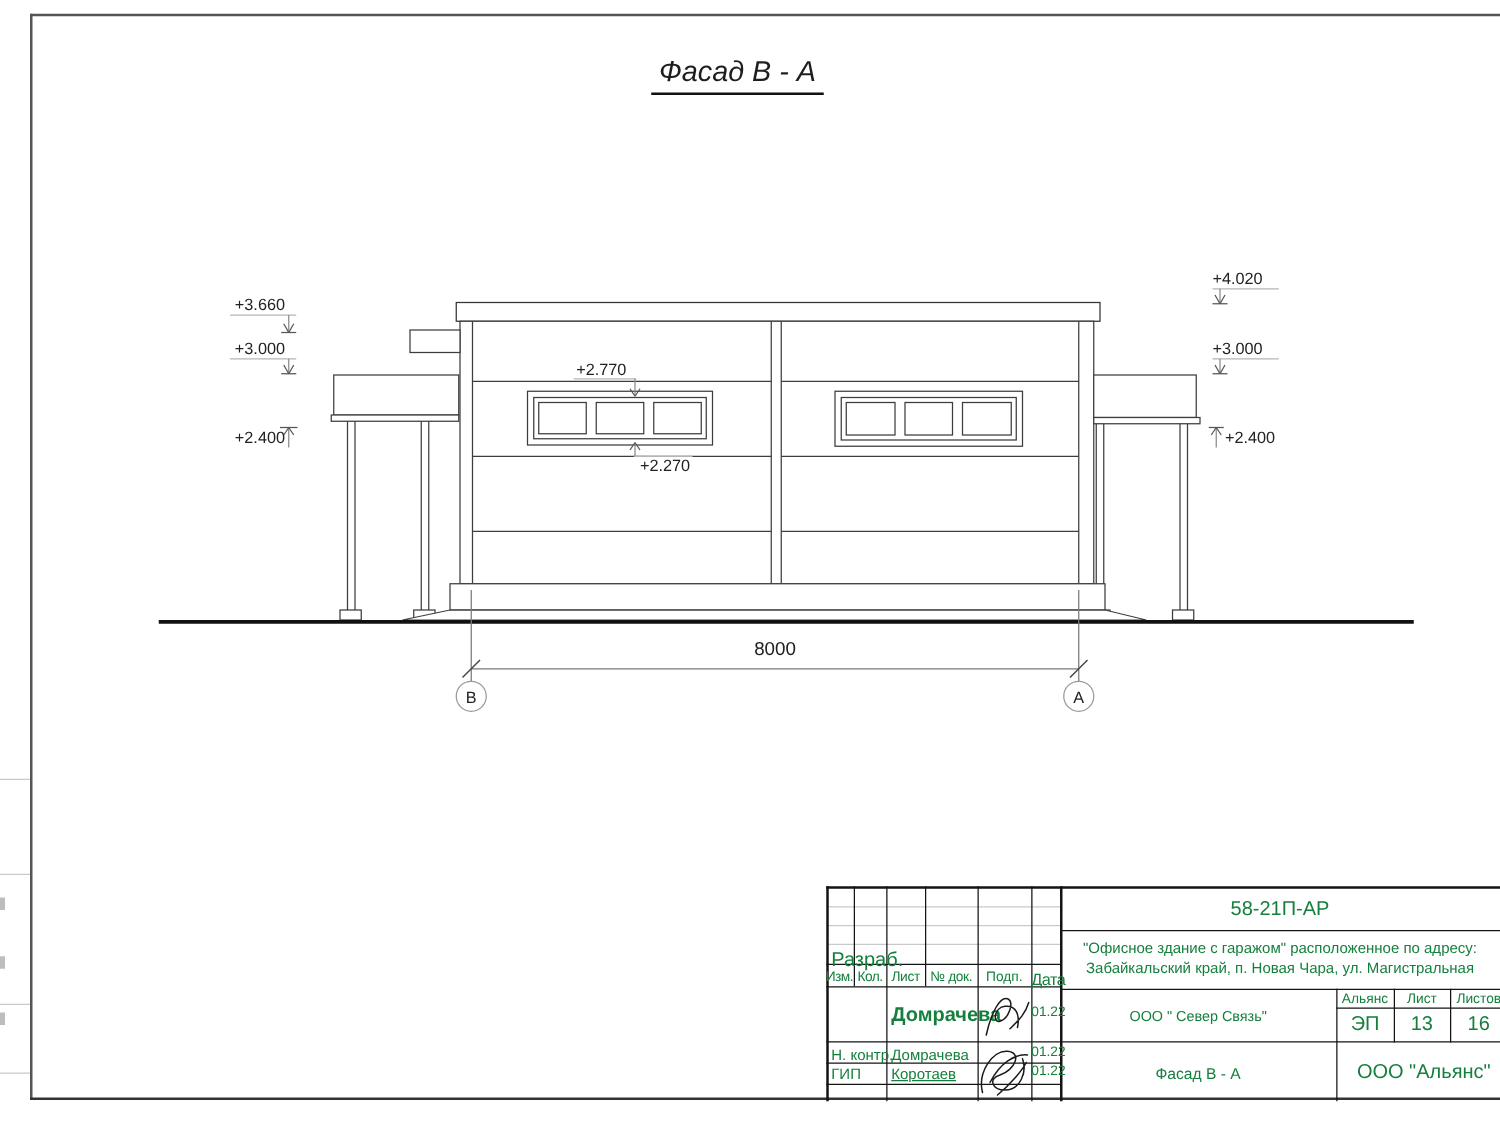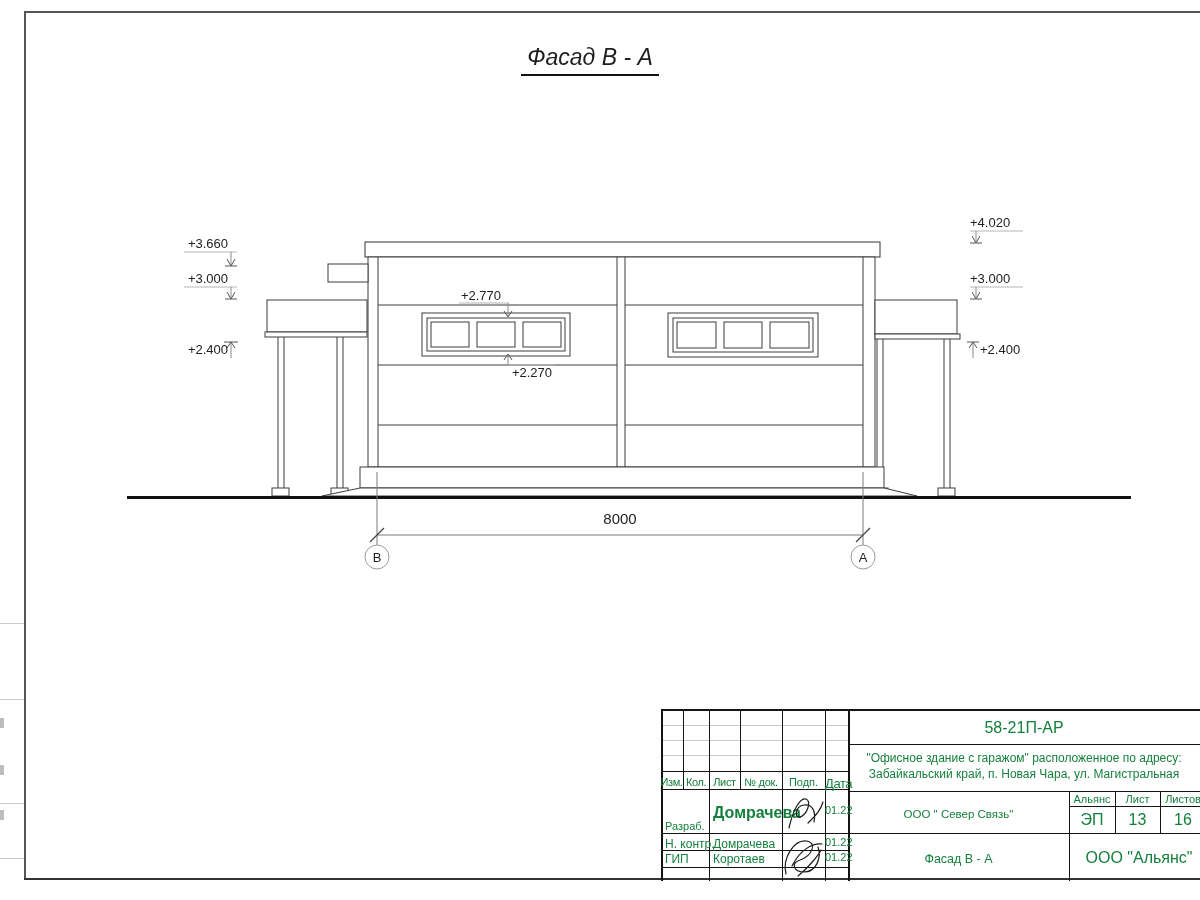--- a/index.html
+++ b/index.html
@@ -198,30 +198,30 @@
   <div class="ln" style="left:1115px;top:791px;width:1px;height:43px;"></div>
   <div class="ln" style="left:1160px;top:791px;width:1px;height:43px;"></div>
 
   <div class="txt ctr" style="left:660px;top:776px;width:23px;font-size:11px;letter-spacing:-0.4px;">Изм.</div>
   <div class="txt ctr" style="left:683px;top:776px;width:26px;font-size:11px;letter-spacing:-0.4px;">Кол.</div>
   <div class="txt ctr" style="left:709px;top:776px;width:31px;font-size:11px;letter-spacing:-0.3px;">Лист</div>
   <div class="txt ctr" style="left:740px;top:776px;width:42px;font-size:11px;letter-spacing:-0.3px;">№ док.</div>
   <div class="txt ctr" style="left:782px;top:776px;width:43px;font-size:11px;">Подп.</div>
   <div class="txt ctr" style="left:825px;top:776px;width:15px;font-size:13px;letter-spacing:-0.4px;">Дата</div>
 
-  <div class="txt" style="left:665px;top:820px;font-size:11px;">Разраб.</div>
+  <div class="txt" style="left:665px;top:760px;font-size:16px;">Разраб.</div>
   <div class="txt" style="left:713px;top:804px;font-size:16px;font-weight:bold;">Домрачева</div>
   <div class="txt ctr" style="left:825px;top:804px;width:23px;font-size:11px;">01.22</div>
 
   <div class="txt" style="left:665px;top:837px;font-size:12px;">Н. контр.</div>
   <div class="txt" style="left:713px;top:837px;font-size:12px;">Домрачева</div>
   <div class="txt ctr" style="left:825px;top:836px;width:23px;font-size:11px;">01.22</div>
 
   <div class="txt" style="left:665px;top:852px;font-size:12px;">ГИП</div>
-  <div class="txt" style="left:713px;top:852px;font-size:12px;">Коротаев</div>
+  <div class="txt" style="left:713px;top:852px;font-size:12px;text-decoration:underline;">Коротаев</div>
   <div class="txt ctr" style="left:825px;top:851px;width:23px;font-size:11px;">01.22</div>
 
   <svg width="60" height="100" style="position:absolute;left:778px;top:790px;" viewBox="0 0 60 100">
     <g stroke="#1a1a1a" stroke-width="1.2" fill="none" stroke-linecap="round">
       <path d="M11,38 C15,20 22,7 28,9 C34,11 29,25 22,27 C16,29 17,16 26,15 C35,14 38,22 36,32 M30,33 C36,27 42,22 45,12"></path>
       <path d="M8,84 C4,68 16,50 28,51 C40,52 34,66 22,70 C12,73 16,82 26,82 C38,82 44,68 40,57 M14,76 C22,60 34,53 44,54 M20,86 C30,78 40,66 43,60"></path>
     </g>
   </svg>
 
   <div class="txt ctr" style="left:848px;top:719px;width:352px;font-size:16px;">58-21П-АР</div>

